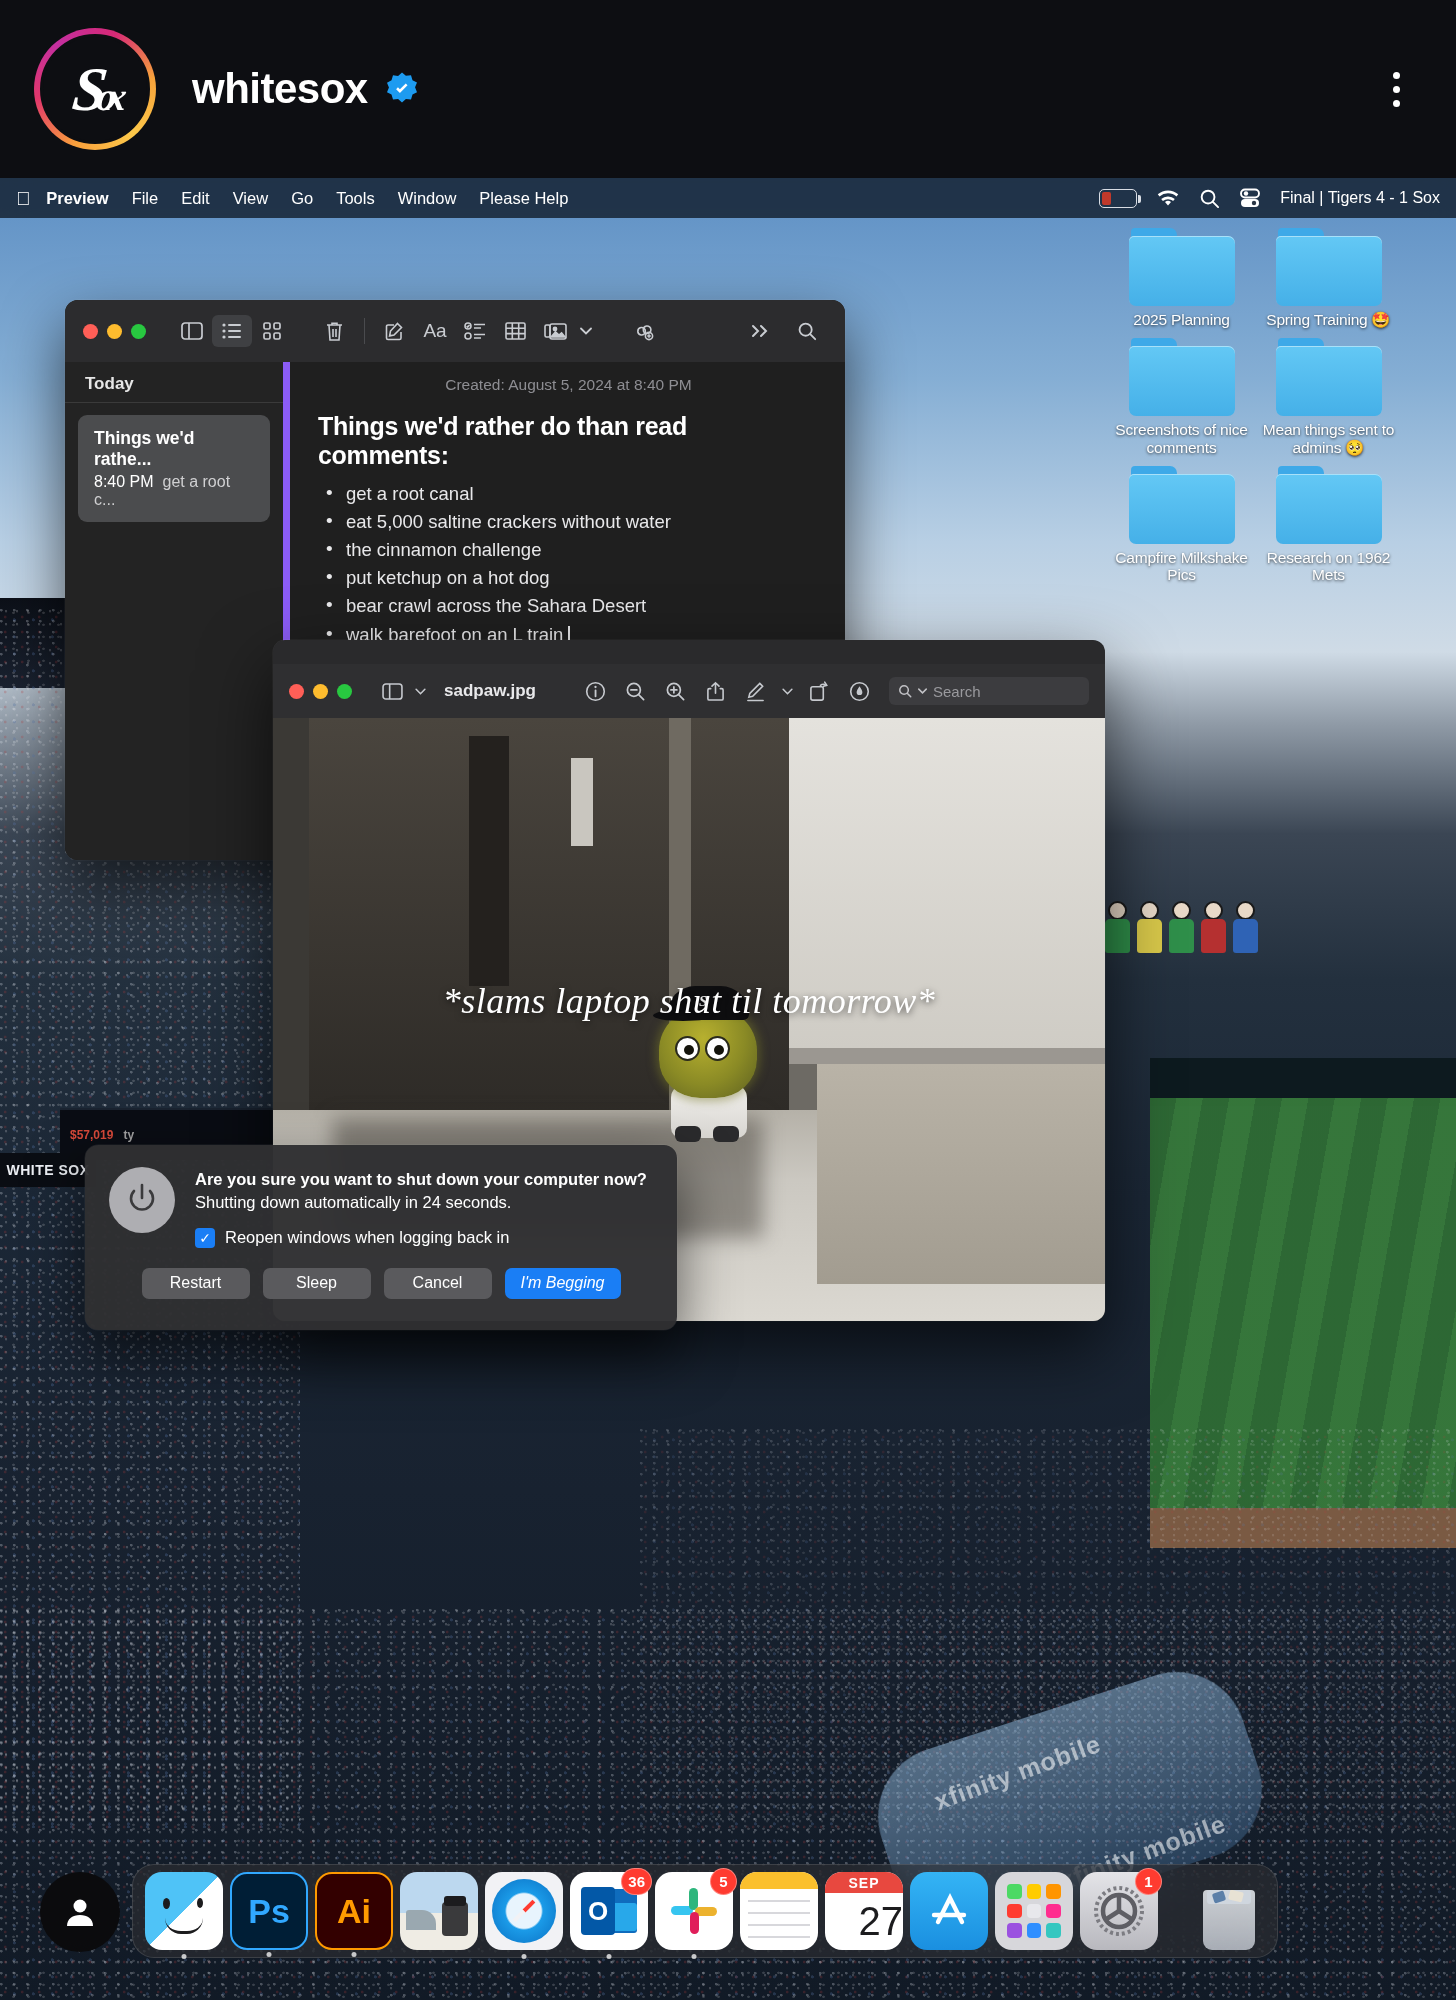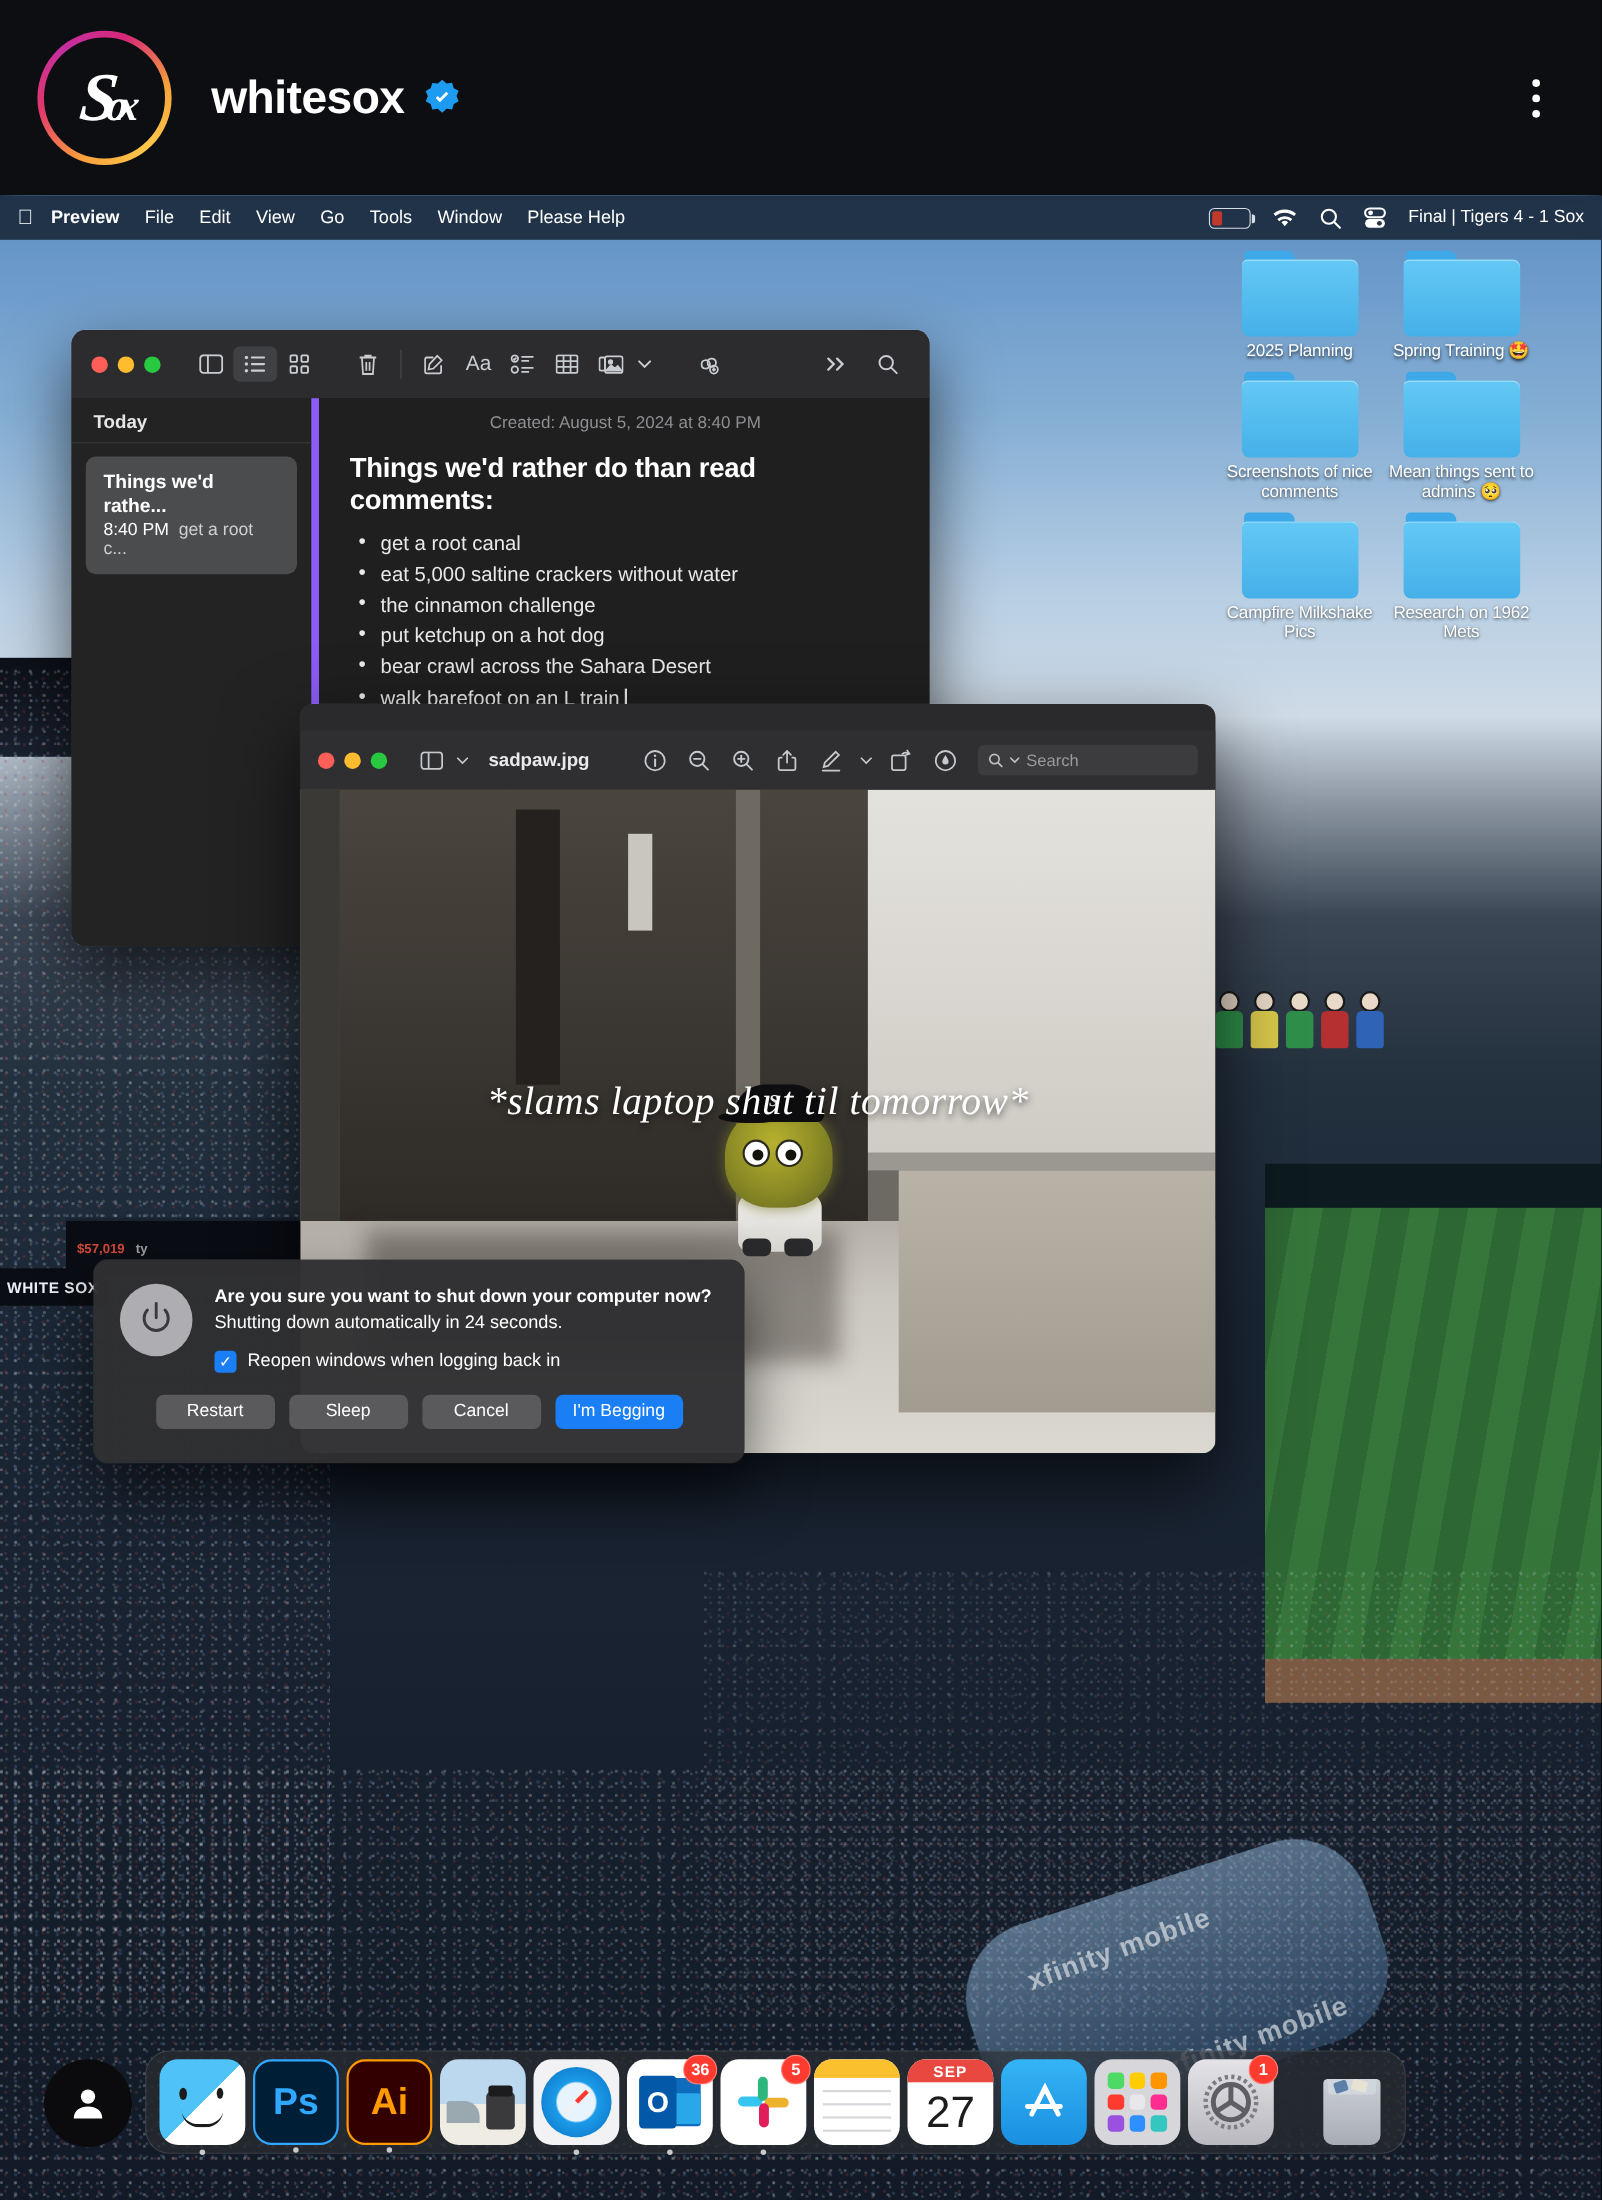--- a/index.html
+++ b/index.html
@@ -306,21 +306,21 @@
     display:flex; align-items:center; justify-content:center;
     color:#fff; font-size:14px; line-height:1;
   }
   #sd-checkbox-label { color:#fff; font-size:16.5px; }
   #sd-buttons { display:flex; gap:13px; justify-content:center; margin-top:20px; }
   .sd-btn {
     min-width:108px; height:31px; border-radius:7px; background:#5a5a5d;
     color:#fff; font-size:16px; display:flex; align-items:center; justify-content:center;
     cursor:pointer; padding:0 16px;
   }
-  .sd-btn.primary { background:#1a7ef5; }
+  .sd-btn.primary { background:#1a7ef5;font-style:italic; }
 
   
   #dock {
     position:absolute; left:132px; bottom:42px; width:1146px; height:94px;
     background:rgba(48,48,50,.52); backdrop-filter:blur(22px);
     border-radius:22px; border:1px solid rgba(255,255,255,.12);
     display:flex; align-items:center; padding:0 12px; gap:7px; z-index:30;
   }
   .dock-icon { width:78px; height:78px; border-radius:17px; position:relative; flex:none; cursor:pointer; }
   .dock-badge {
@@ -849,21 +849,21 @@
 
     <div class="dock-icon" style="background:#fff;overflow:hidden;">
       <div style="position:absolute;left:0;top:0;width:78px;height:17px;background:#fbc02d;"></div>
       <div style="position:absolute;left:8px;top:28px;width:62px;height:1.6px;background:#d8d8dc;"></div>
       <div style="position:absolute;left:8px;top:40px;width:62px;height:1.6px;background:#d8d8dc;"></div>
       <div style="position:absolute;left:8px;top:52px;width:62px;height:1.6px;background:#d8d8dc;"></div>
       <div style="position:absolute;left:8px;top:64px;width:62px;height:1.6px;background:#d8d8dc;"></div>
 
     </div>
 
-    <div class="dock-icon" style="background:#fff;overflow:hidden;display:flex;flex-direction:column;align-items:center;">
+    <div class="dock-icon" style="background:#fff;overflow:hidden;display:flex;flex-direction:column;align-items:flex-end;">
       <div style="width:78px;height:21px;background:#e8483f;color:#fff;font-size:14px;font-weight:bold;display:flex;align-items:center;justify-content:center;letter-spacing:1px;">SEP</div>
       <div style="flex:1;display:flex;align-items:center;justify-content:center;color:#1c1c1e;font-size:40px;font-weight:300;font-family:'Liberation Sans',sans-serif;">27</div>
     </div>
 
     <div class="dock-icon" style="background:linear-gradient(180deg,#34b4f5,#1a8fe0);display:flex;align-items:center;justify-content:center;">
       <svg width="46" height="46" viewBox="0 0 46 46">
           <g stroke="#fff" stroke-width="4.4" stroke-linecap="round" fill="none">
             <path d="M12 34L24 10l12 24"></path>
             <line x1="8" y1="27" x2="38" y2="27"></line>
           </g>

